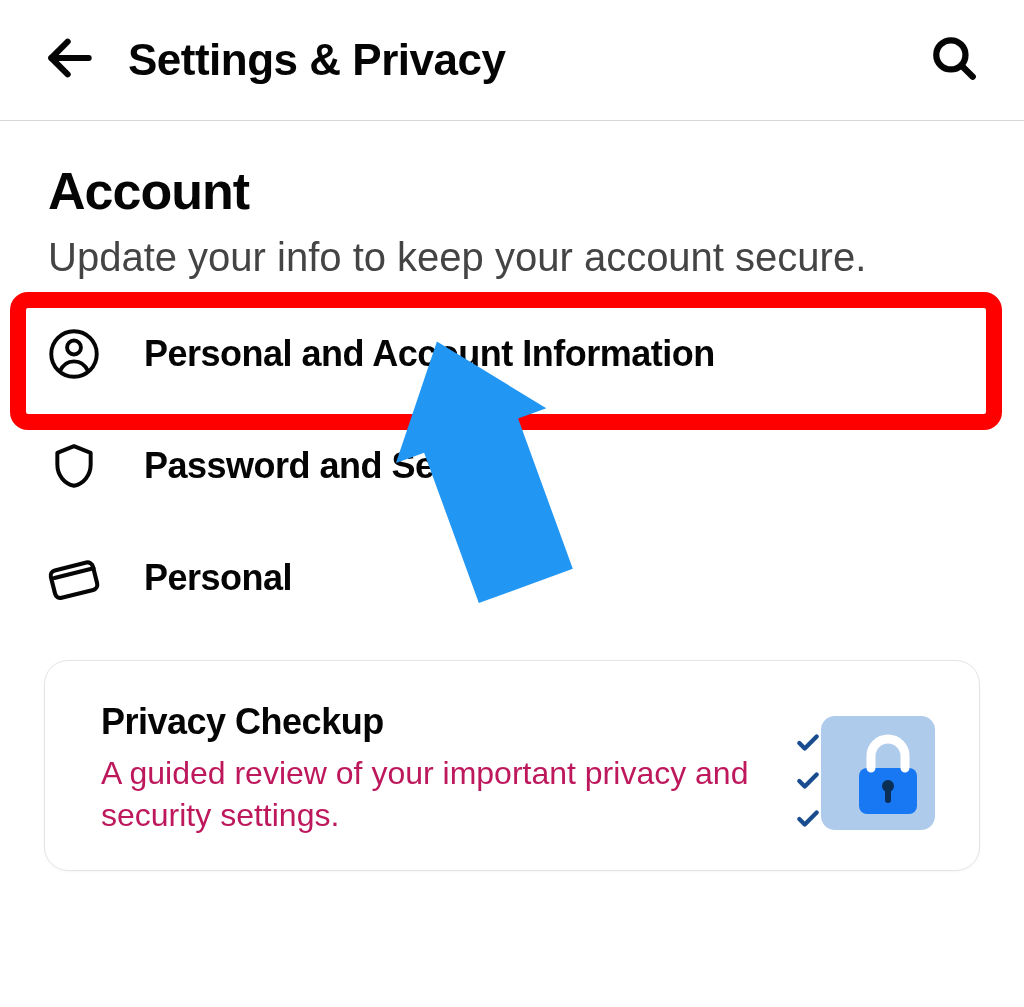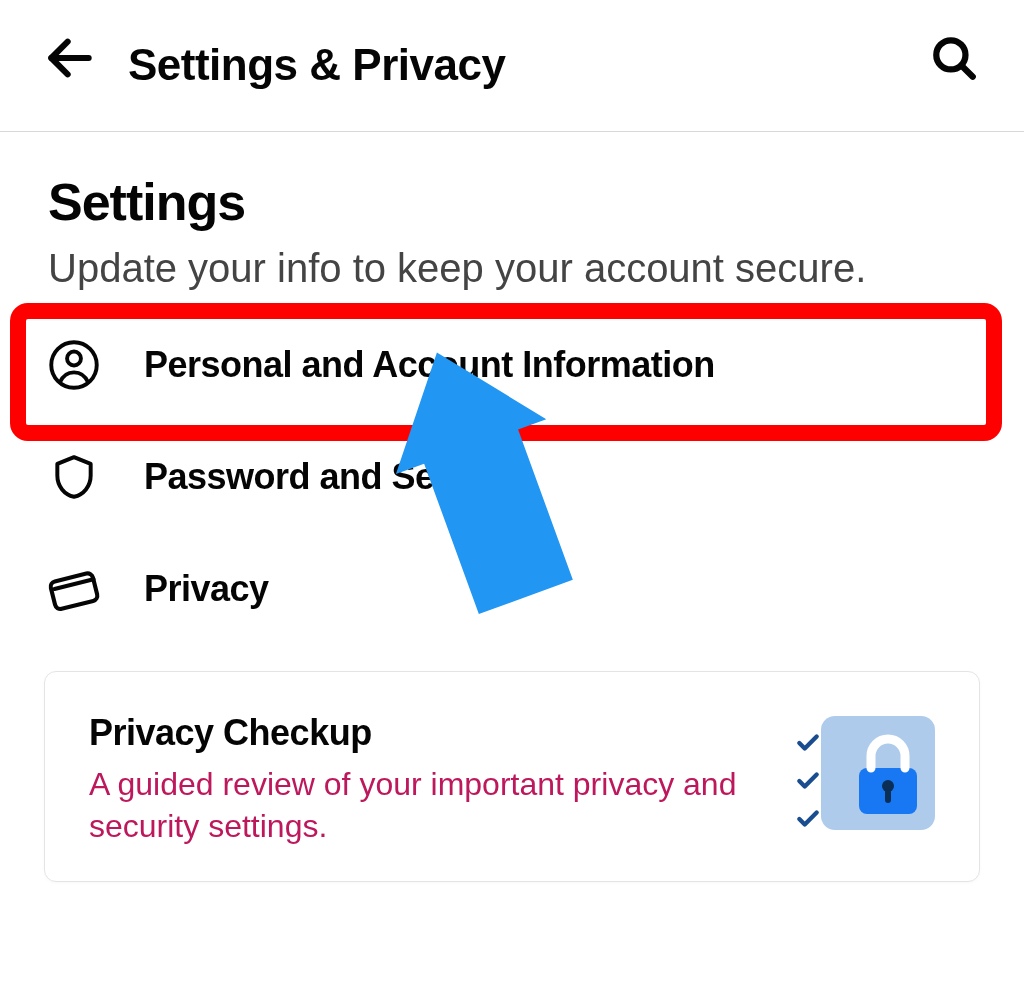--- a/index.html
+++ b/index.html
@@ -6,22 +6,22 @@
   body {
     width: 1024px;
     height: 1007px;
     font-family: -apple-system, BlinkMacSystemFont, "Segoe UI", Helvetica, Arial, sans-serif;
     background: #fff;
     color: #050505;
     overflow: hidden;
   }
   .header {
     display: flex;
-    align-items: flex-end;
-    padding: 30px 40px 41px 40px;
+    align-items: center;
+    padding: 30px 40px 30px 40px;
     border-bottom: 1px solid #d8d8d8;
   }
   .back-btn {
     width: 60px;
     height: 60px;
     display: flex;
     align-items: center;
     justify-content: center;
     cursor: pointer;
   }
@@ -91,24 +91,24 @@
   }
   .arrow-annotation {
     position: absolute;
     top: 22px;
     left: 340px;
     pointer-events: none;
   }
   .card {
     margin: 26px -4px 0 -4px;
     border: 1px solid #e4e4e4;
-    border-radius: 12px;
-    padding: 40px 44px 34px 44px;
-    display: flex;
-    align-items: flex-start;
+    border-radius: 24px;
+    padding: 40px 44px 34px 56px;
+    display: flex;
+    align-items: flex-end;
     gap: 30px;
     box-shadow: 0 1px 3px rgba(0,0,0,0.03);
   }
   .card-text { flex: 1; min-width: 0; }
   .card-title {
     font-size: 36px;
     font-weight: 700;
     letter-spacing: -0.5px;
   }
   .card-desc {
@@ -166,21 +166,21 @@
     <span>
       <svg width="50" height="50" viewBox="0 0 24 24" fill="none" stroke="#050505" stroke-width="3" stroke-linecap="round" stroke-linejoin="round">
         <circle cx="10.5" cy="10.5" r="7"></circle>
         <line x1="21" y1="21" x2="15.8" y2="15.8"></line>
       </svg>
     </span>
   </div>
 </div>
 
 <div class="content">
-  <div class="section-title">Settings</div>
+  <div class="section-title">Account</div>
   <div class="section-subtitle">Update your info to keep your account secure.</div>
 
   <div class="menu">
 
     <div class="menu-item">
       <span class="icon">
         <svg width="52" height="52" viewBox="0 0 24 24" fill="none" stroke="#050505" stroke-width="1.8" stroke-linecap="round" stroke-linejoin="round">
           <circle cx="12" cy="12" r="10.5"></circle>
           <circle cx="12" cy="9" r="3.2"></circle>
           <path d="M5.5 20c1.3-3 3.8-4.6 6.5-4.6s5.2 1.6 6.5 4.6"></path>
@@ -198,21 +198,21 @@
       <span class="menu-label">Password and Security</span>
     </div>
 
     <div class="menu-item">
       <span class="icon">
         <svg width="54" height="54" viewBox="0 0 24 24" fill="none" stroke="#050505" stroke-width="1.9" stroke-linecap="round" stroke-linejoin="round">
           <rect x="2" y="6.5" width="20" height="13" rx="2.5" transform="rotate(-14 12 13)"></rect>
           <line x1="3" y1="12" x2="21" y2="7.5"></line>
         </svg>
       </span>
-      <span class="menu-label">Privacy</span>
+      <span class="menu-label">Personal</span>
     </div>
 
     <div class="highlight-box"></div>
 
     <div class="arrow-annotation">
       <svg width="220" height="320" viewBox="0 0 220 320">
         <g transform="rotate(-20 110 160)">
           <polygon points="70,20 150,120 120,120 120,280 20,280 20,120 -10,120" transform="translate(60,0)" fill="#2196f3"></polygon>
         </g>
       </svg>

